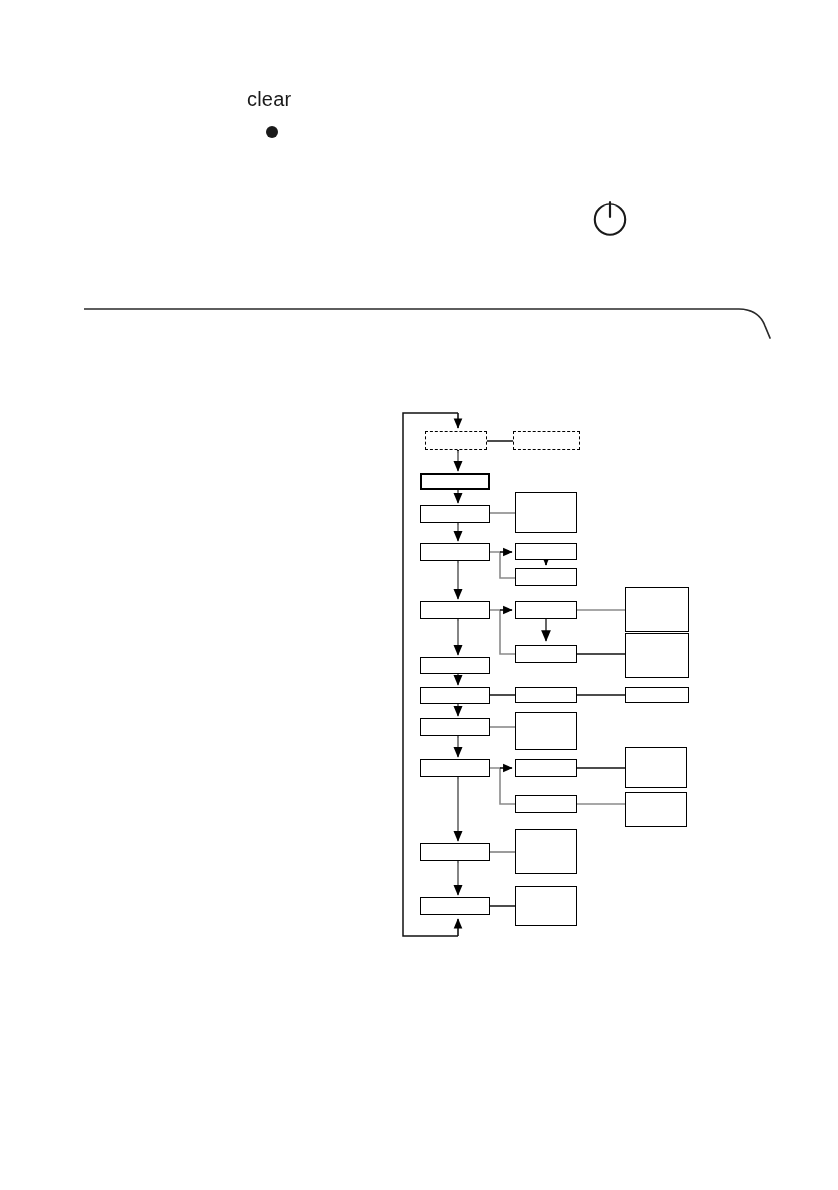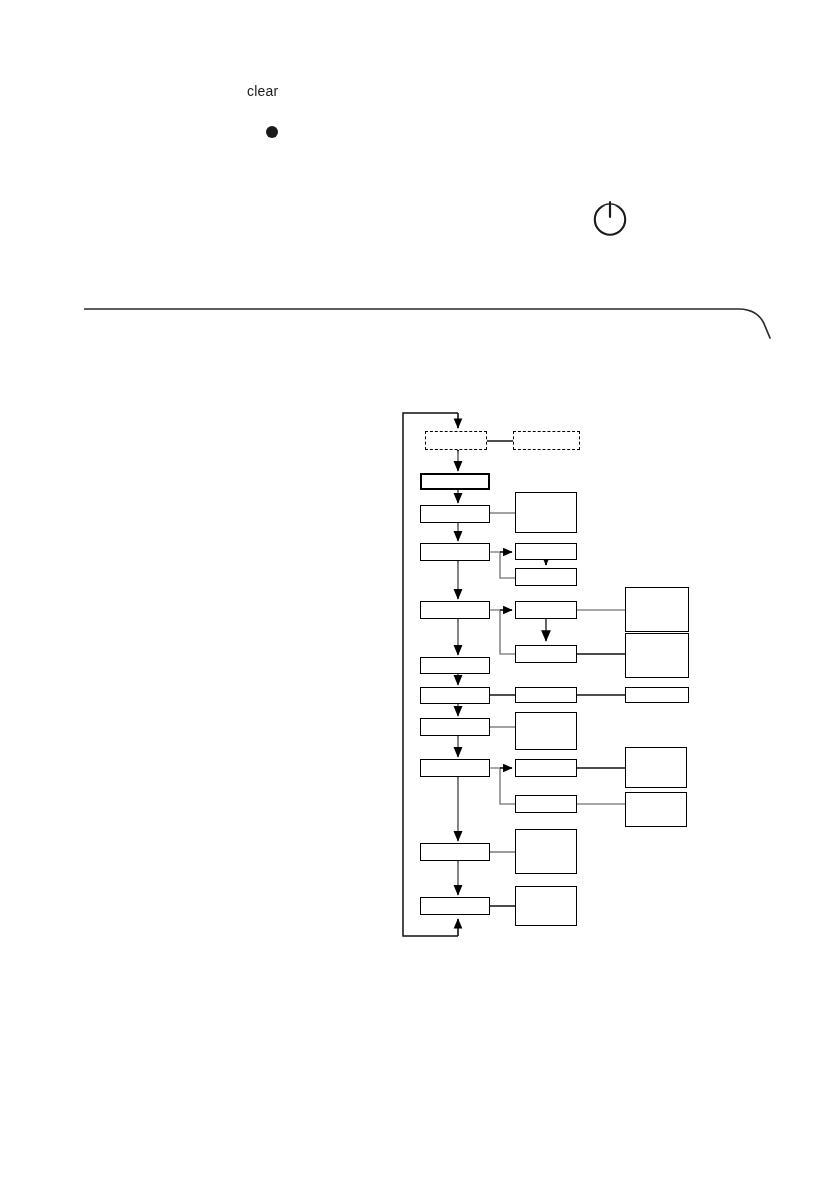--- a/index.html
+++ b/index.html
@@ -17,22 +17,22 @@
     width: 838px;
     height: 1190px;
     background: #ffffff;
     overflow: hidden;
   }
 
   
   .clear-label {
     position: absolute;
     left: 247px;
-    top: 79px;
-    font-size: 14px;
+    top: 87px;
+    font-size: 20px;
     line-height: 24px;
     letter-spacing: 0.2px;
     color: #1a1a1a;
     white-space: nowrap;
   }
   .bullet-dot {
     position: absolute;
     left: 266px;
     top: 126px;
     width: 12px;

